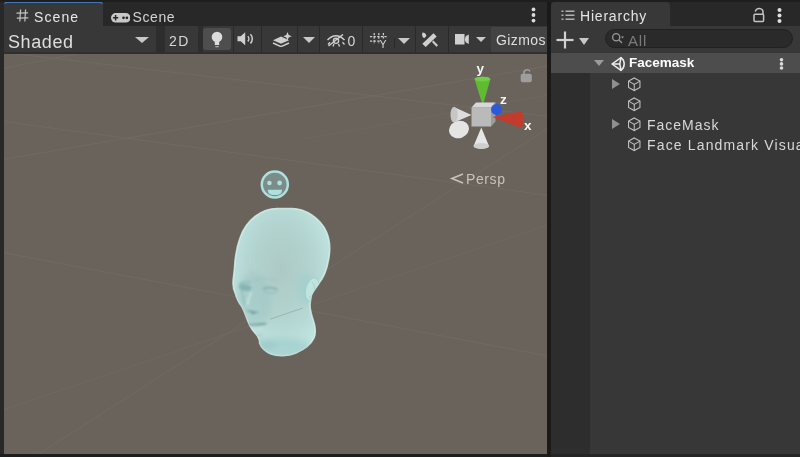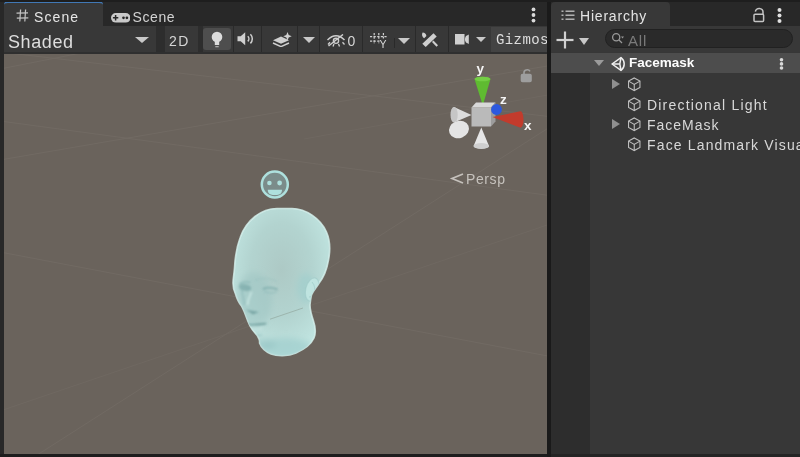--- a/index.html
+++ b/index.html
@@ -121,21 +121,21 @@
   <div class="abs" style="left:447.5px;top:26px;width:1px;height:26px;background:#2a2a2a;"></div>
 
   <div class="abs" style="left:455px;top:34px;">
     <svg width="15" height="11" viewBox="0 0 15 11">
       <rect x="0" y="0" width="9.5" height="10.5" fill="#cfcfcf"></rect>
       <path d="M11,2 a6,6 0 0 0 0,6.6 l2.8,1.5 v-9.6 z" fill="#cfcfcf"></path>
     </svg>
   </div>
   <div class="abs" style="left:476px;top:37px;width:0;height:0;border-left:5.5px solid transparent;border-right:5.5px solid transparent;border-top:5.8px solid #c8c8c8;"></div>
   <div class="abs" style="left:491px;top:27px;width:60px;height:25px;background:#434343;"></div>
-  <div class="abs txt" style="left:496px;top:32px;font-size:14px;letter-spacing:0.4px;color:#dedede;font-family:Liberation Mono, monospace;">Gizmos</div>
+  <div class="abs txt" style="left:496px;top:32px;font-size:14px;letter-spacing:0.4px;color:#dedede;">Gizmos</div>
 
   <div class="abs" style="left:4px;top:52px;width:543px;height:402px;background:#6a635c;overflow:hidden;">
     <svg class="abs" style="left:0;top:0;" width="543" height="402" viewBox="0 0 543 402">
 
       <g stroke="#79726b" stroke-width="1" opacity="0.45">
         <line x1="-4" y1="0" x2="549" y2="65"></line>
         <line x1="-4" y1="69" x2="549" y2="144"></line>
         <line x1="-4" y1="200" x2="549" y2="305"></line>
         <line x1="-4" y1="17" x2="82" y2="0"></line>
         <line x1="-4" y1="108" x2="549" y2="13"></line>
@@ -342,21 +342,20 @@
       </svg>
     </div>
   <div class="abs" style="left:76px;top:97px;">
       <svg width="14.5" height="14.5" viewBox="0 0 15 15">
         <g stroke="#c0c0c0" stroke-width="1.1" fill="none">
           <path d="M7.5,1 L13.4,4.3 V10.7 L7.5,14 L1.6,10.7 V4.3 Z"></path>
           <path d="M1.6,4.3 L7.5,7.6 L13.4,4.3 M7.5,7.6 V14"></path>
         </g>
       </svg>
     </div>
-  <div class="abs txt" style="left:96px;top:97px;font-size:14px;letter-spacing:1.2px;color:#d8d8d8;">Directional Light</div>
   <div class="abs" style="left:61px;top:118.5px;width:0;height:0;border-top:5.5px solid transparent;border-bottom:5.5px solid transparent;border-left:8.5px solid #8f8f8f;"></div>
   <div class="abs" style="left:76px;top:117px;">
       <svg width="14.5" height="14.5" viewBox="0 0 15 15">
         <g stroke="#c0c0c0" stroke-width="1.1" fill="none">
           <path d="M7.5,1 L13.4,4.3 V10.7 L7.5,14 L1.6,10.7 V4.3 Z"></path>
           <path d="M1.6,4.3 L7.5,7.6 L13.4,4.3 M7.5,7.6 V14"></path>
         </g>
       </svg>
     </div>
   <div class="abs txt" style="left:96px;top:117px;font-size:14px;letter-spacing:1px;color:#d8d8d8;">FaceMask</div>

